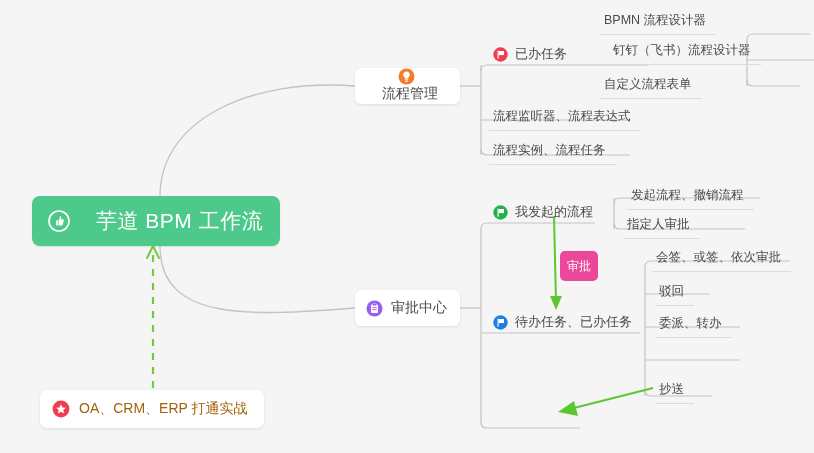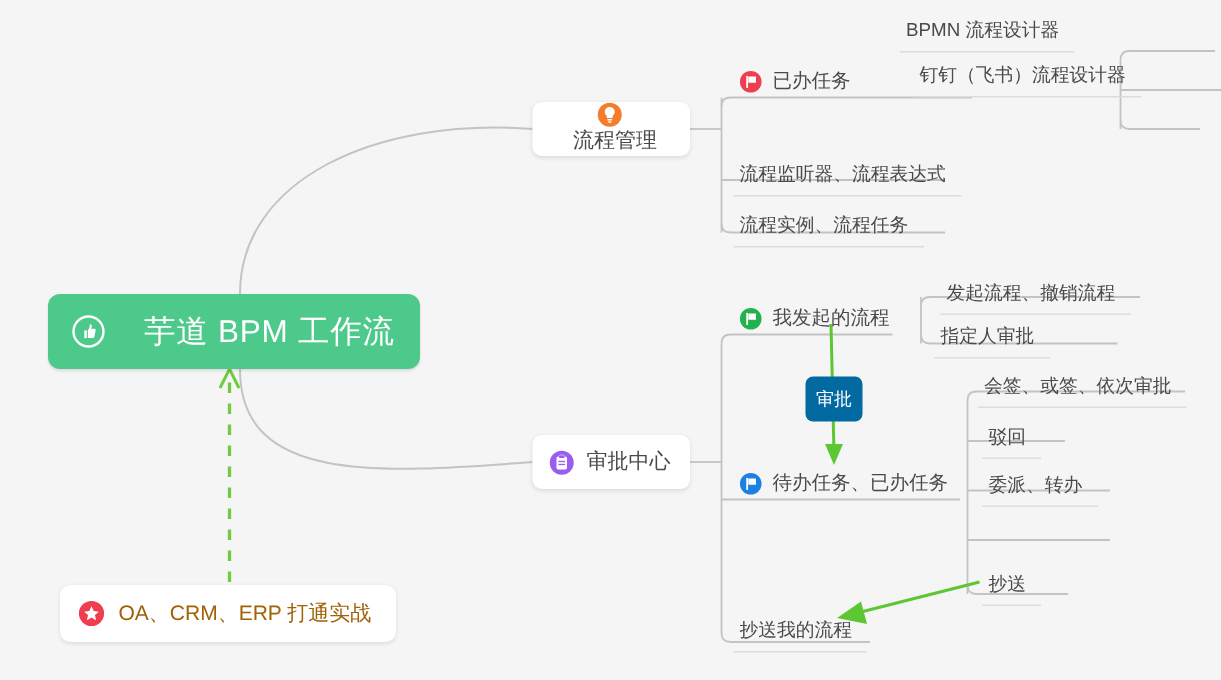--- a/index.html
+++ b/index.html
@@ -116,25 +116,25 @@
   }
   .callout-label {
     font-size: 14px;
     color: #a16207;
     margin-left: 9px;
   }
 
   
   .tag-node {
     position: absolute;
-    left: 537px;
+    left: 560px;
     top: 251px;
     width: 38px;
     height: 30px;
-    background: #0369a1;
+    background: #ec4899;
     border-radius: 5px;
     display: flex;
     align-items: center;
     justify-content: center;
   }
   .tag-label {
     font-size: 12px;
     color: #ffffff;
     white-space: nowrap;
   }
@@ -234,20 +234,21 @@
         <circle cx="7.5" cy="7.5" r="7.2" fill="#ef3e50"></circle>
         <rect x="4.5" y="3.6" width="1.2" height="8.0" fill="#ffffff"></rect>
         <path d="M5.9 4.0 L11.0 4.0 L11.0 8.1 L5.9 8.1 Z" fill="#ffffff"></path>
       </svg>
     </span>
     <span class="sub-label">已办任务</span>
   </div>
 
   <div class="leaf-node" style="left:600px; top:12px;">BPMN 流程设计器</div>
   <div class="leaf-node" style="left:609px; top:42px;">钉钉（飞书）流程设计器</div>
+  <div class="leaf-node" style="left:600px; top:76px;">自定义流程表单</div>
 
   <div class="leaf-node" style="left:489px; top:108px;">流程监听器、流程表达式</div>
   <div class="leaf-node" style="left:489px; top:142px;">流程实例、流程任务</div>
 
   <div class="branch-node" id="branch-approval">
     <span class="icon">
       <svg width="17" height="17" viewBox="0 0 17 17">
         <circle cx="8.5" cy="8.5" r="8" fill="#9b5cf0"></circle>
         <rect x="5.0" y="4.4" width="7.0" height="8.6" rx="1.1" fill="#ffffff"></rect>
         <rect x="6.6" y="3.2" width="3.8" height="2.2" rx="0.8" fill="#ffffff"></rect>
@@ -282,21 +283,20 @@
       </svg>
     </span>
     <span class="sub-label">待办任务、已办任务</span>
   </div>
 
   <div class="leaf-node" style="left:652px; top:249px;">会签、或签、依次审批</div>
   <div class="leaf-node" style="left:655px; top:283px;">驳回</div>
   <div class="leaf-node" style="left:655px; top:315px;">委派、转办</div>
   <div class="leaf-node" style="left:655px; top:381px;">抄送</div>
 
-  <div class="leaf-node" style="left:489px; top:412px;">抄送我的流程</div>
 
   <div class="tag-node">
     <span class="tag-label">审批</span>
   </div>
 
   <div class="callout-node">
     <span class="icon">
       <svg width="18" height="18" viewBox="0 0 18 18">
         <circle cx="9" cy="9" r="8.4" fill="#ef3e50"></circle>
         <path d="M9 4.2 L10.45 7.4 L13.9 7.75 L11.3 10.05 L12.05 13.45

